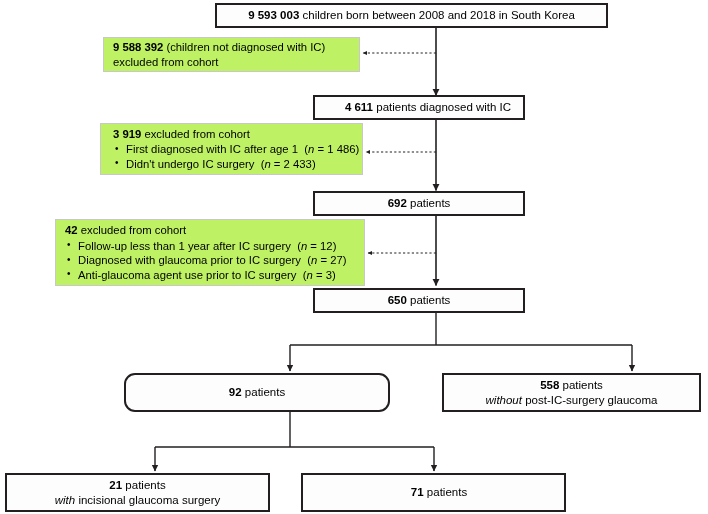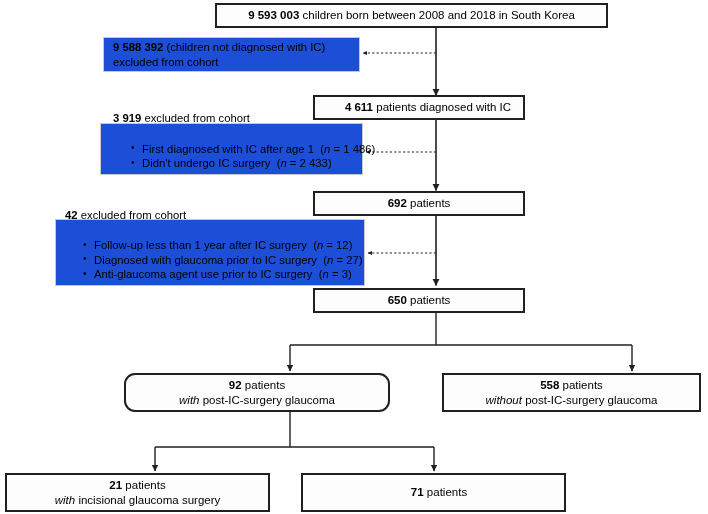--- a/index.html
+++ b/index.html
@@ -39,31 +39,31 @@
     border: 2px solid #231f20;
     background: #fdfdfd;
     text-align: center;
     font-size: 11.5px;
     line-height: 15px;
     padding: 2px 6px;
   }
   
   .excl-box {
     border: 1px solid #c8c8c8;
-    background: #1d4ed8;
+    background: #bef264;
     text-align: left;
     font-size: 11.3px;
     line-height: 14.5px;
     padding: 5px 8px 5px 9px;
   }
   .b { font-weight: bold; }
   .excl-title { margin: 0 0 1px 0; }
   .excl-list {
     list-style: none;
-    margin: 16px;
+    margin: 0;
     padding: 0;
   }
   .excl-list li {
     position: relative;
     padding-left: 13px;
     white-space: nowrap;
   }
   .excl-list li:before {
     content: "\2022";
     position: absolute;
@@ -195,24 +195,20 @@
       <span class="b">650</span>
       <span>patients</span>
     </div>
   </div>
 
   <div class="node main-box" style="left:124px; top:373px; width:266px; height:39px;border-radius:11px;">
     <div class="line2 nowrap">
       <span class="b">92</span>
       <span>patients</span>
     </div>
-    <div class="line2 nowrap">
-      <i>with</i>
-      <span>post-IC-surgery glaucoma</span>
-    </div>
   </div>
 
   <div class="node main-box" style="left:442px; top:373px; width:259px; height:39px;">
     <div class="line2 nowrap">
       <span class="b">558</span>
       <span>patients</span>
     </div>
     <div class="line2 nowrap">
       <i>without</i>
       <span>post-IC-surgery glaucoma</span>

